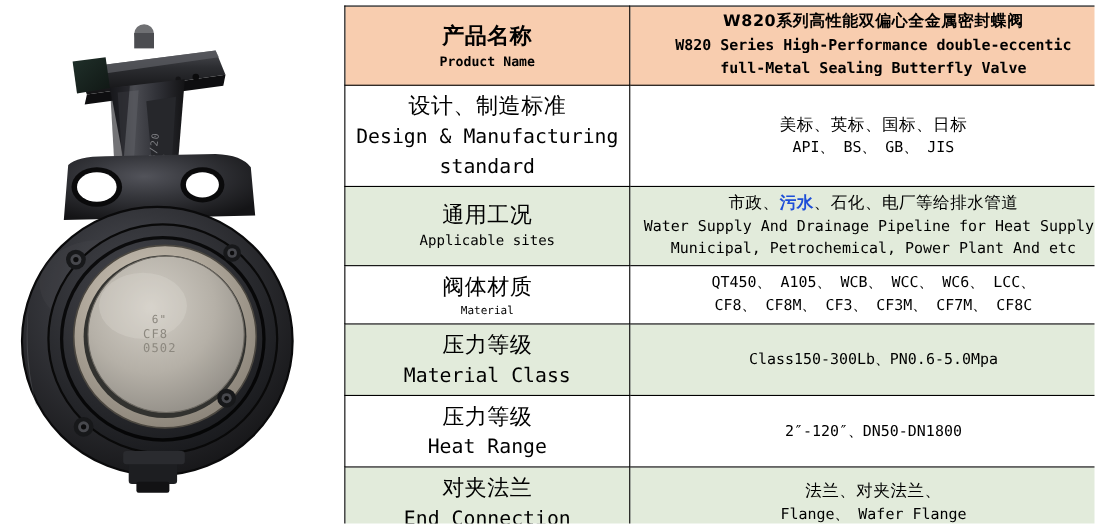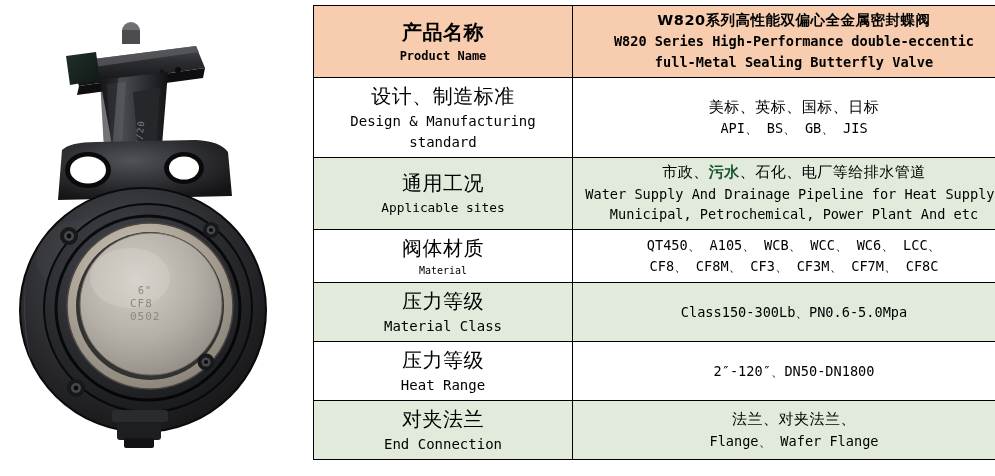--- a/index.html
+++ b/index.html
@@ -58,37 +58,37 @@
   .col-value { width: 430px; }
 
   .cn {
     font-family: "DejaVu Sans", sans-serif;
     font-size: 20px;
     line-height: 1.45;
     letter-spacing: 0.5px;
   }
   .en {
     font-family: "DejaVu Sans Mono", "Liberation Mono", monospace;
-    font-size: 14px;
+    font-size: 18px;
     line-height: 1.5;
     letter-spacing: 0px;
   }
 
   
   tr.row-header td { background: #f8cdaf; }
   tr.row-header .cn { font-weight: bold; font-size: 20px; }
   tr.row-header .en { font-weight: bold; font-size: 12px; }
   tr.row-header td.col-value .cn { font-size: 14.5px; }
   tr.row-header td.col-value .en { font-size: 13.6px; line-height: 1.55; }
 
   tr.tint-green td { background: #e2ebdb; }
   tr.tint-white td { background: #ffffff; }
 
   .cell-stack { display: block; }
-  .hl-red { color: #14532d; font-weight: bold; }
+  .hl-red { color: #1d4ed8; font-weight: bold; }
 
   td.col-value .cn { font-size: 15px; }
   td.col-value .en { font-size: 13.6px; }
 
   .r-applicable .en { font-size: 12.8px; line-height: 1.5; }
   .r-material .en { font-size: 10px; line-height: 1.55; }
 </style>
 </head>
 <body>
 

